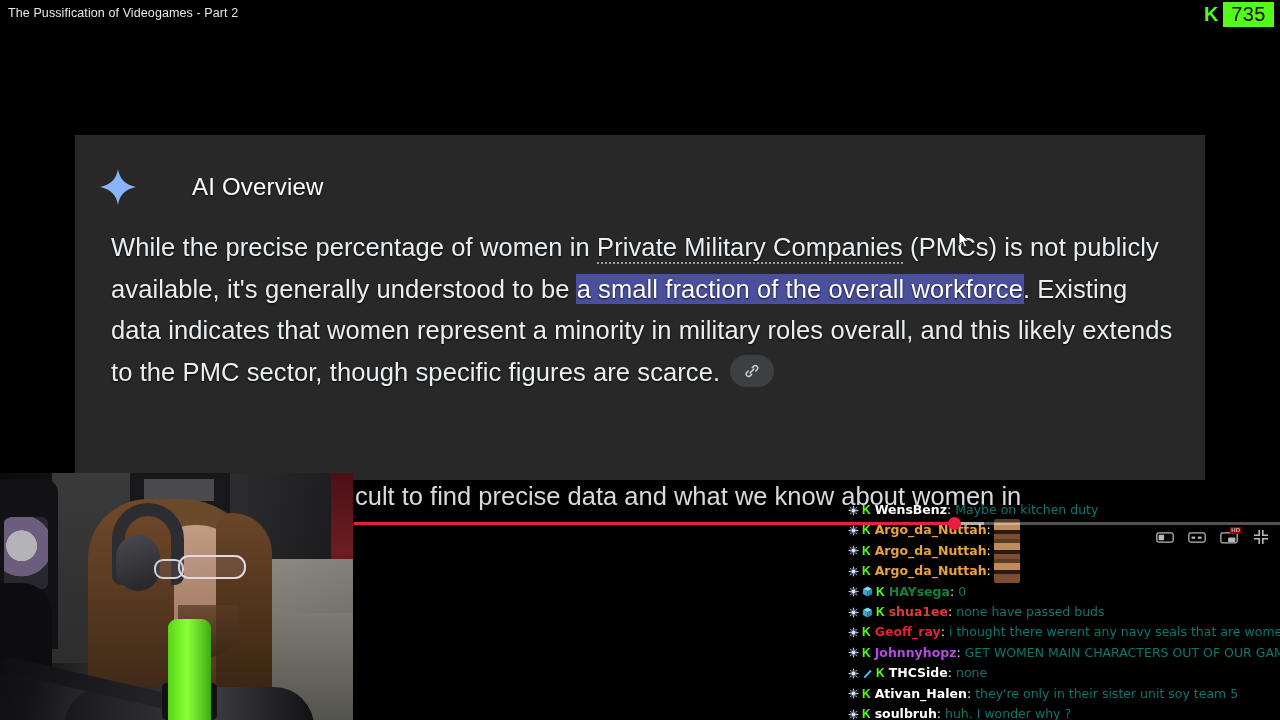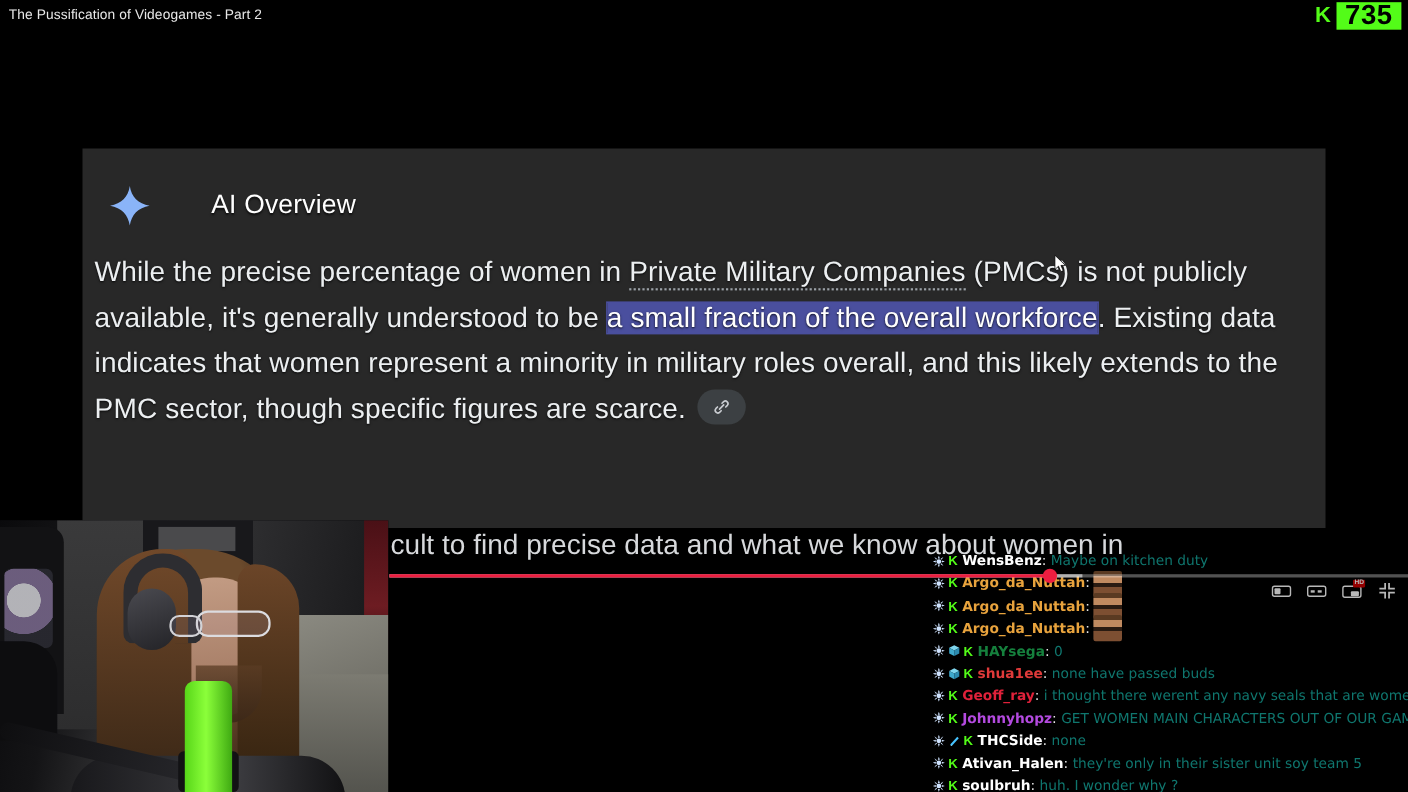--- a/index.html
+++ b/index.html
@@ -21,21 +21,21 @@
     display:flex; align-items:center; height:25px;
   }
   .kick-logo {
     width:24px; height:25px; background:#000;
     display:flex; align-items:center; justify-content:center;
     font-weight:bold; font-size:20px; color:#53fc18;
     font-family:"Liberation Sans", sans-serif;
   }
   .kick-count {
     background:#53fc18; color:#000;
-    font-weight:bold; font-size:25px;
+    font-weight:normal; font-size:20px;
     height:25px; line-height:25px; padding:0 8px;
     letter-spacing:.5px;
   }
 
   
   .ai-panel {
     position:absolute; left:75px; top:135px;
     width:1130px; height:345px;
     background:#282828;
     overflow:hidden;
@@ -46,21 +46,21 @@
     gap:40px;
   }
   .sparkle { width:38px; height:38px; display:block; }
   .ai-title {
     margin-left:15px;
     font-size:24px; color:#ffffff;
     font-weight:400; letter-spacing:.2px;
     text-shadow:0 1px 2px rgba(0,0,0,.7);
   }
   .ai-body {
-    padding:21px 24px 0 11px;
+    padding:21px 24px 0 36px;
     font-size:25.5px; line-height:41.5px;
     color:#eceff1; font-weight:400;
     letter-spacing:.1px;
     text-shadow:0 1px 2px rgba(0,0,0,.85);
   }
   .dotted { border-bottom:2px dotted #9aa0a6; padding-bottom:1px; }
   .sel {
     background:#4a4f9e; color:#fff;
     box-shadow:0 0 0 1px #4a4f9e;
   }

